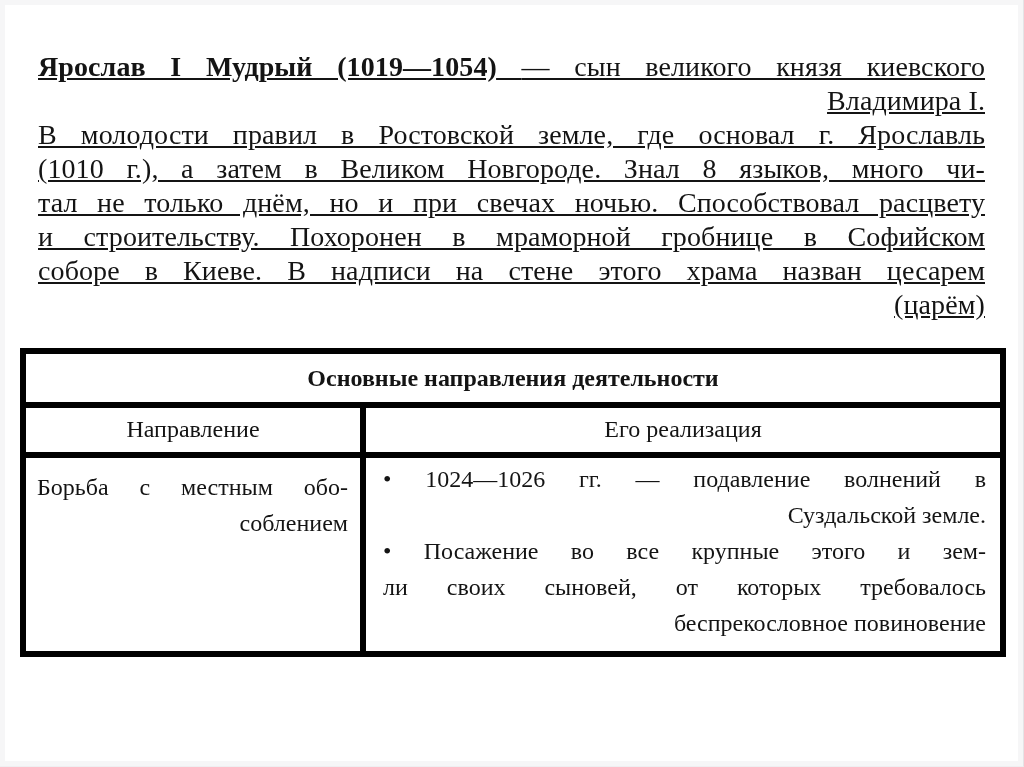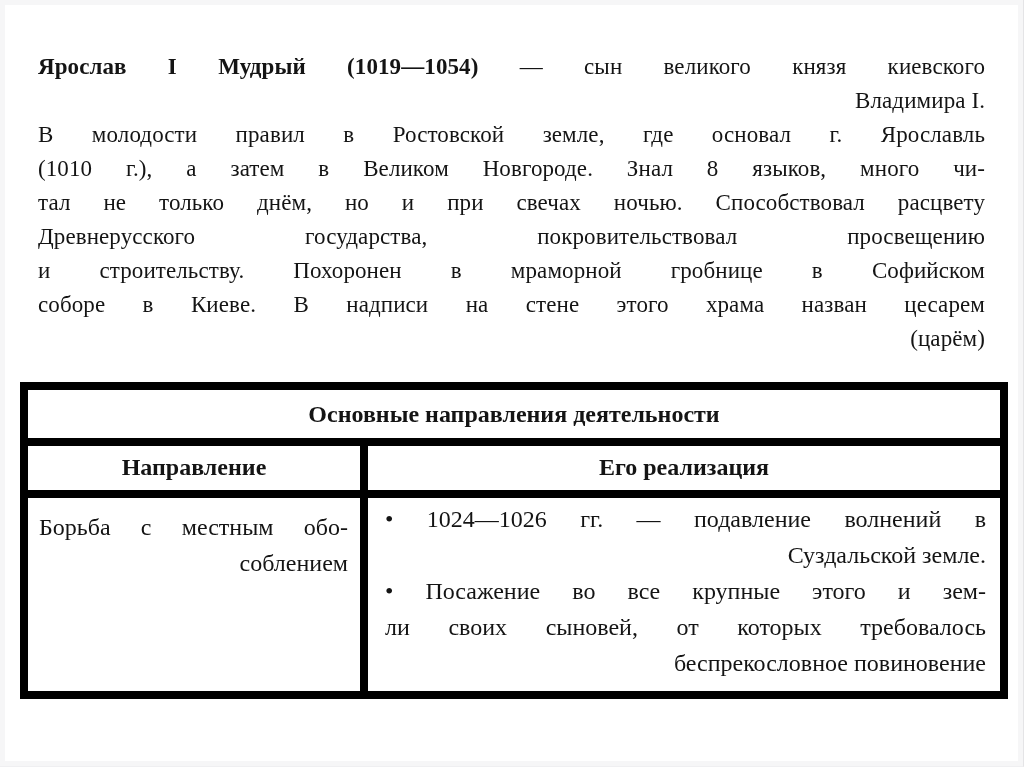--- a/index.html
+++ b/index.html
@@ -15,47 +15,48 @@
   .frame {
     position: absolute;
     inset: 0;
     box-shadow: inset 0 0 0 5px #f6f6f7;
     border-right: 1px solid #e4e4e6;
     border-bottom: 1px solid #efeff1;
     pointer-events: none;
   }
   .intro {
     margin: 50px 39px 0 38px;
-    font-size: 23px;
+    font-size: 28px;
     line-height: 34px;
     letter-spacing: 0.1px;
+    text-decoration: underline;
   }
   .line { text-align: right; white-space: normal; }
   .line.just { text-align: justify; text-align-last: justify; }
   .bold { font-weight: bold; }
 
   table.activities {
     border-collapse: collapse;
     table-layout: fixed;
     width: 980px;
     margin: 26px 0 0 20px;
     font-size: 24px;
   }
   table.activities td {
-    border: 8px solid #000000;
+    border: 6px solid #000000;
   }
   td.title-cell {
     text-align: center;
     font-weight: bold;
     padding: 11px 4px 10px 4px;
     border-bottom-width: 3px;
   }
   td.header-cell {
     text-align: center;
-    font-weight: bold;
+    font-weight: normal;
     padding: 8px 4px 9px 4px;
     border-bottom-width: 3px;
   }
   td.body-cell {
     vertical-align: top;
     line-height: 36px;
     padding: 11px 12px 16px 11px;
   }
   td.body-cell.realization {
     padding: 3px 14px 10px 17px;
@@ -67,21 +68,20 @@
 <div class="frame"></div>
 
 <div>
 
   <div class="intro">
     <div class="line just"><span class="bold">Ярослав I Мудрый (1019—1054)</span> <span>— сын великого князя киевского</span></div>
     <div class="line">Владимира I.</div>
     <div class="line just">В молодости правил в Ростовской земле, где основал г. Ярославль</div>
     <div class="line just">(1010 г.), а затем в Великом Новгороде. Знал 8 языков, много чи-</div>
     <div class="line just">тал не только днём, но и при свечах ночью. Способствовал расцвету</div>
-    <div class="line just">Древнерусского государства, покровительствовал просвещению</div>
     <div class="line just">и строительству. Похоронен в мраморной гробнице в Софийском</div>
     <div class="line just">соборе в Киеве. В надписи на стене этого храма назван цесарем</div>
     <div class="line">(царём)</div>
   </div>
 
   <table class="activities">
     <colgroup>
       <col style="width: 340px;">
       <col style="width: 640px;">
     </colgroup>

